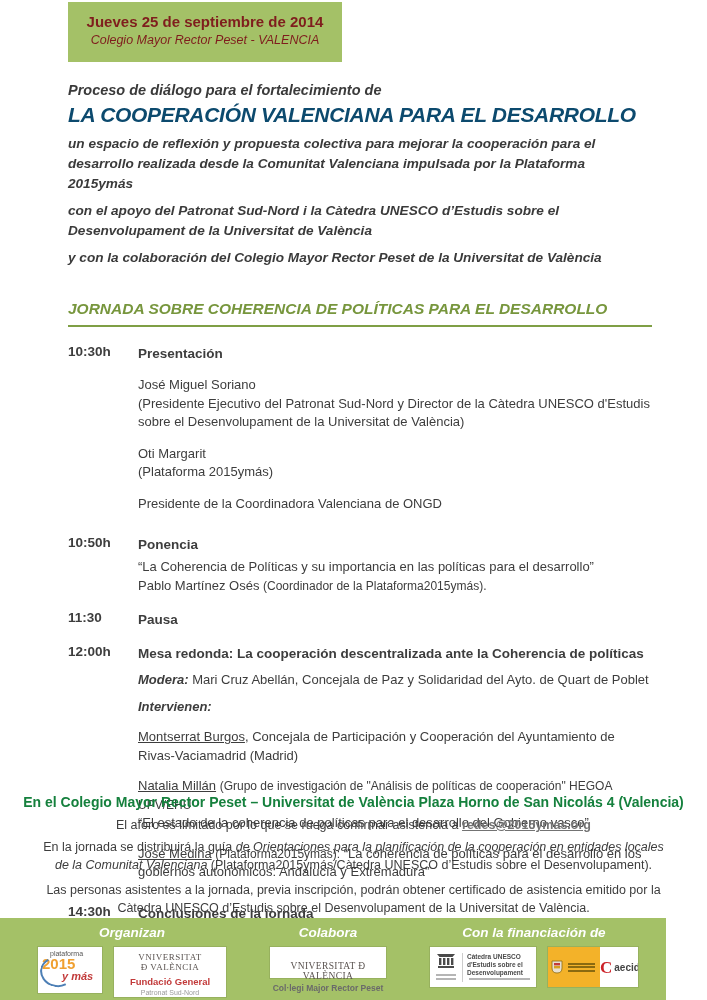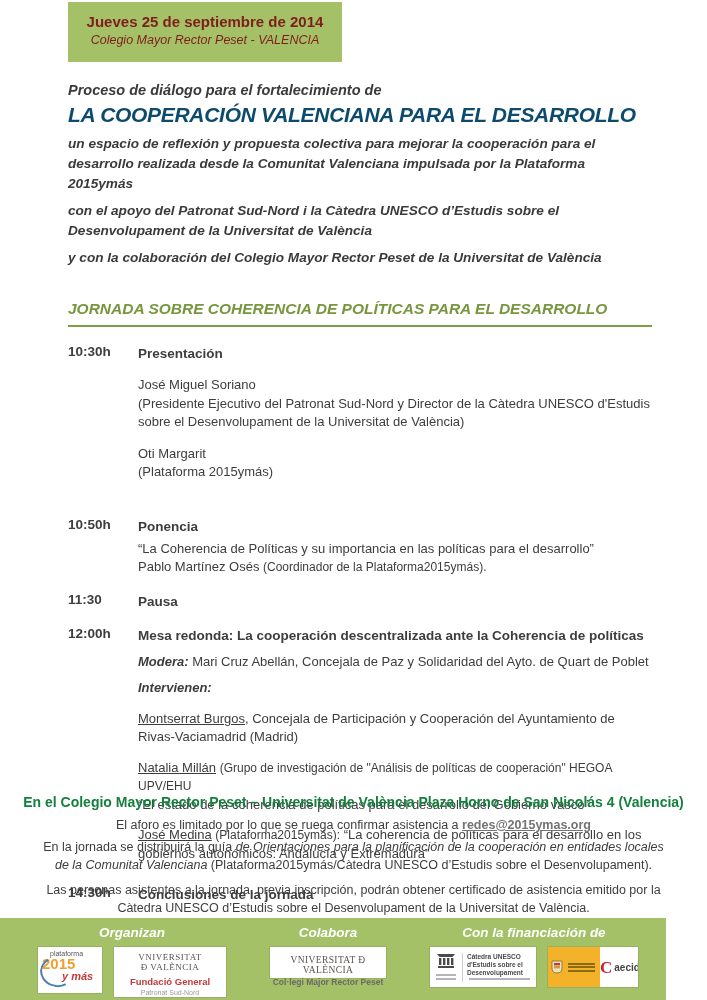--- a/index.html
+++ b/index.html
@@ -76,21 +76,21 @@
              border:2px solid transparent; border-left-color:#4d7fb5; border-bottom-color:#4d7fb5;
              border-radius:50%; transform:rotate(15deg); }
 
   
   .logo-uvfg { width:112px; height:50px; padding-top:6px; }
   .uv-name { font-family:"Liberation Serif", serif; color:#5a5350; font-size:9px; letter-spacing:0.5px; line-height:9.5px; text-transform:uppercase; }
   .uvfg-sub1 { color:#c23a3a; font-weight:bold; font-size:9.5px; margin-top:4px; }
   .uvfg-sub2 { color:#9a9a9a; font-size:7px; margin-top:2px; }
 
   
-  .logo-uvcm { width:116px; height:31px; padding-top:8px; }
+  .logo-uvcm { width:116px; height:31px; padding-top:14px; }
   .uvcm-name { font-family:"Liberation Serif", serif; color:#5a5350; font-size:9.5px; letter-spacing:0.4px; text-transform:uppercase; }
   .uvcm-sub { color:#6a6a6a; font-weight:bold; font-size:8.5px; margin-top:2px; }
 
   
   .logo-unesco { width:106px; height:40px; display:flex; align-items:center; padding:3px 4px; gap:4px; }
   .unesco-emblem { flex:0 0 24px; text-align:center; }
   .tbar { height:2px; background:#b5b5b5; margin:1.5px 2px; }
   .unesco-text { flex:1; border-left:1px solid #ccc; padding-left:4px; text-align:left; }
   .unesco-l1 { font-size:6.5px; font-weight:bold; color:#4a4a4a; line-height:8px; }
   .unesco-l2 { font-size:6.5px; font-weight:bold; color:#4a4a4a; line-height:8px; }
@@ -131,20 +131,21 @@
           <div class="item-title">Presentación</div>
           <div class="speaker">
             <div>José Miguel Soriano</div>
             <div class="detail">(Presidente Ejecutivo del Patronat Sud-Nord y Director de la Càtedra UNESCO d'Estudis sobre el Desenvolupament de la Universitat de València)</div>
           </div>
           <div class="speaker">
             <div>Oti Margarit</div>
             <div class="detail">(Plataforma 2015ymás)</div>
           </div>
           <div class="speaker">
+            <div class="detail">Presidente de la Coordinadora Valenciana de ONGD</div>
           </div>
         </div>
       </div>
 
       <div class="agenda-row">
         <div class="time">10:50h</div>
         <div class="content">
           <div class="item-title">Ponencia</div>
           <div class="quote-line">“La Coherencia de Políticas y su importancia en las políticas para el desarrollo”</div>
           <div>

